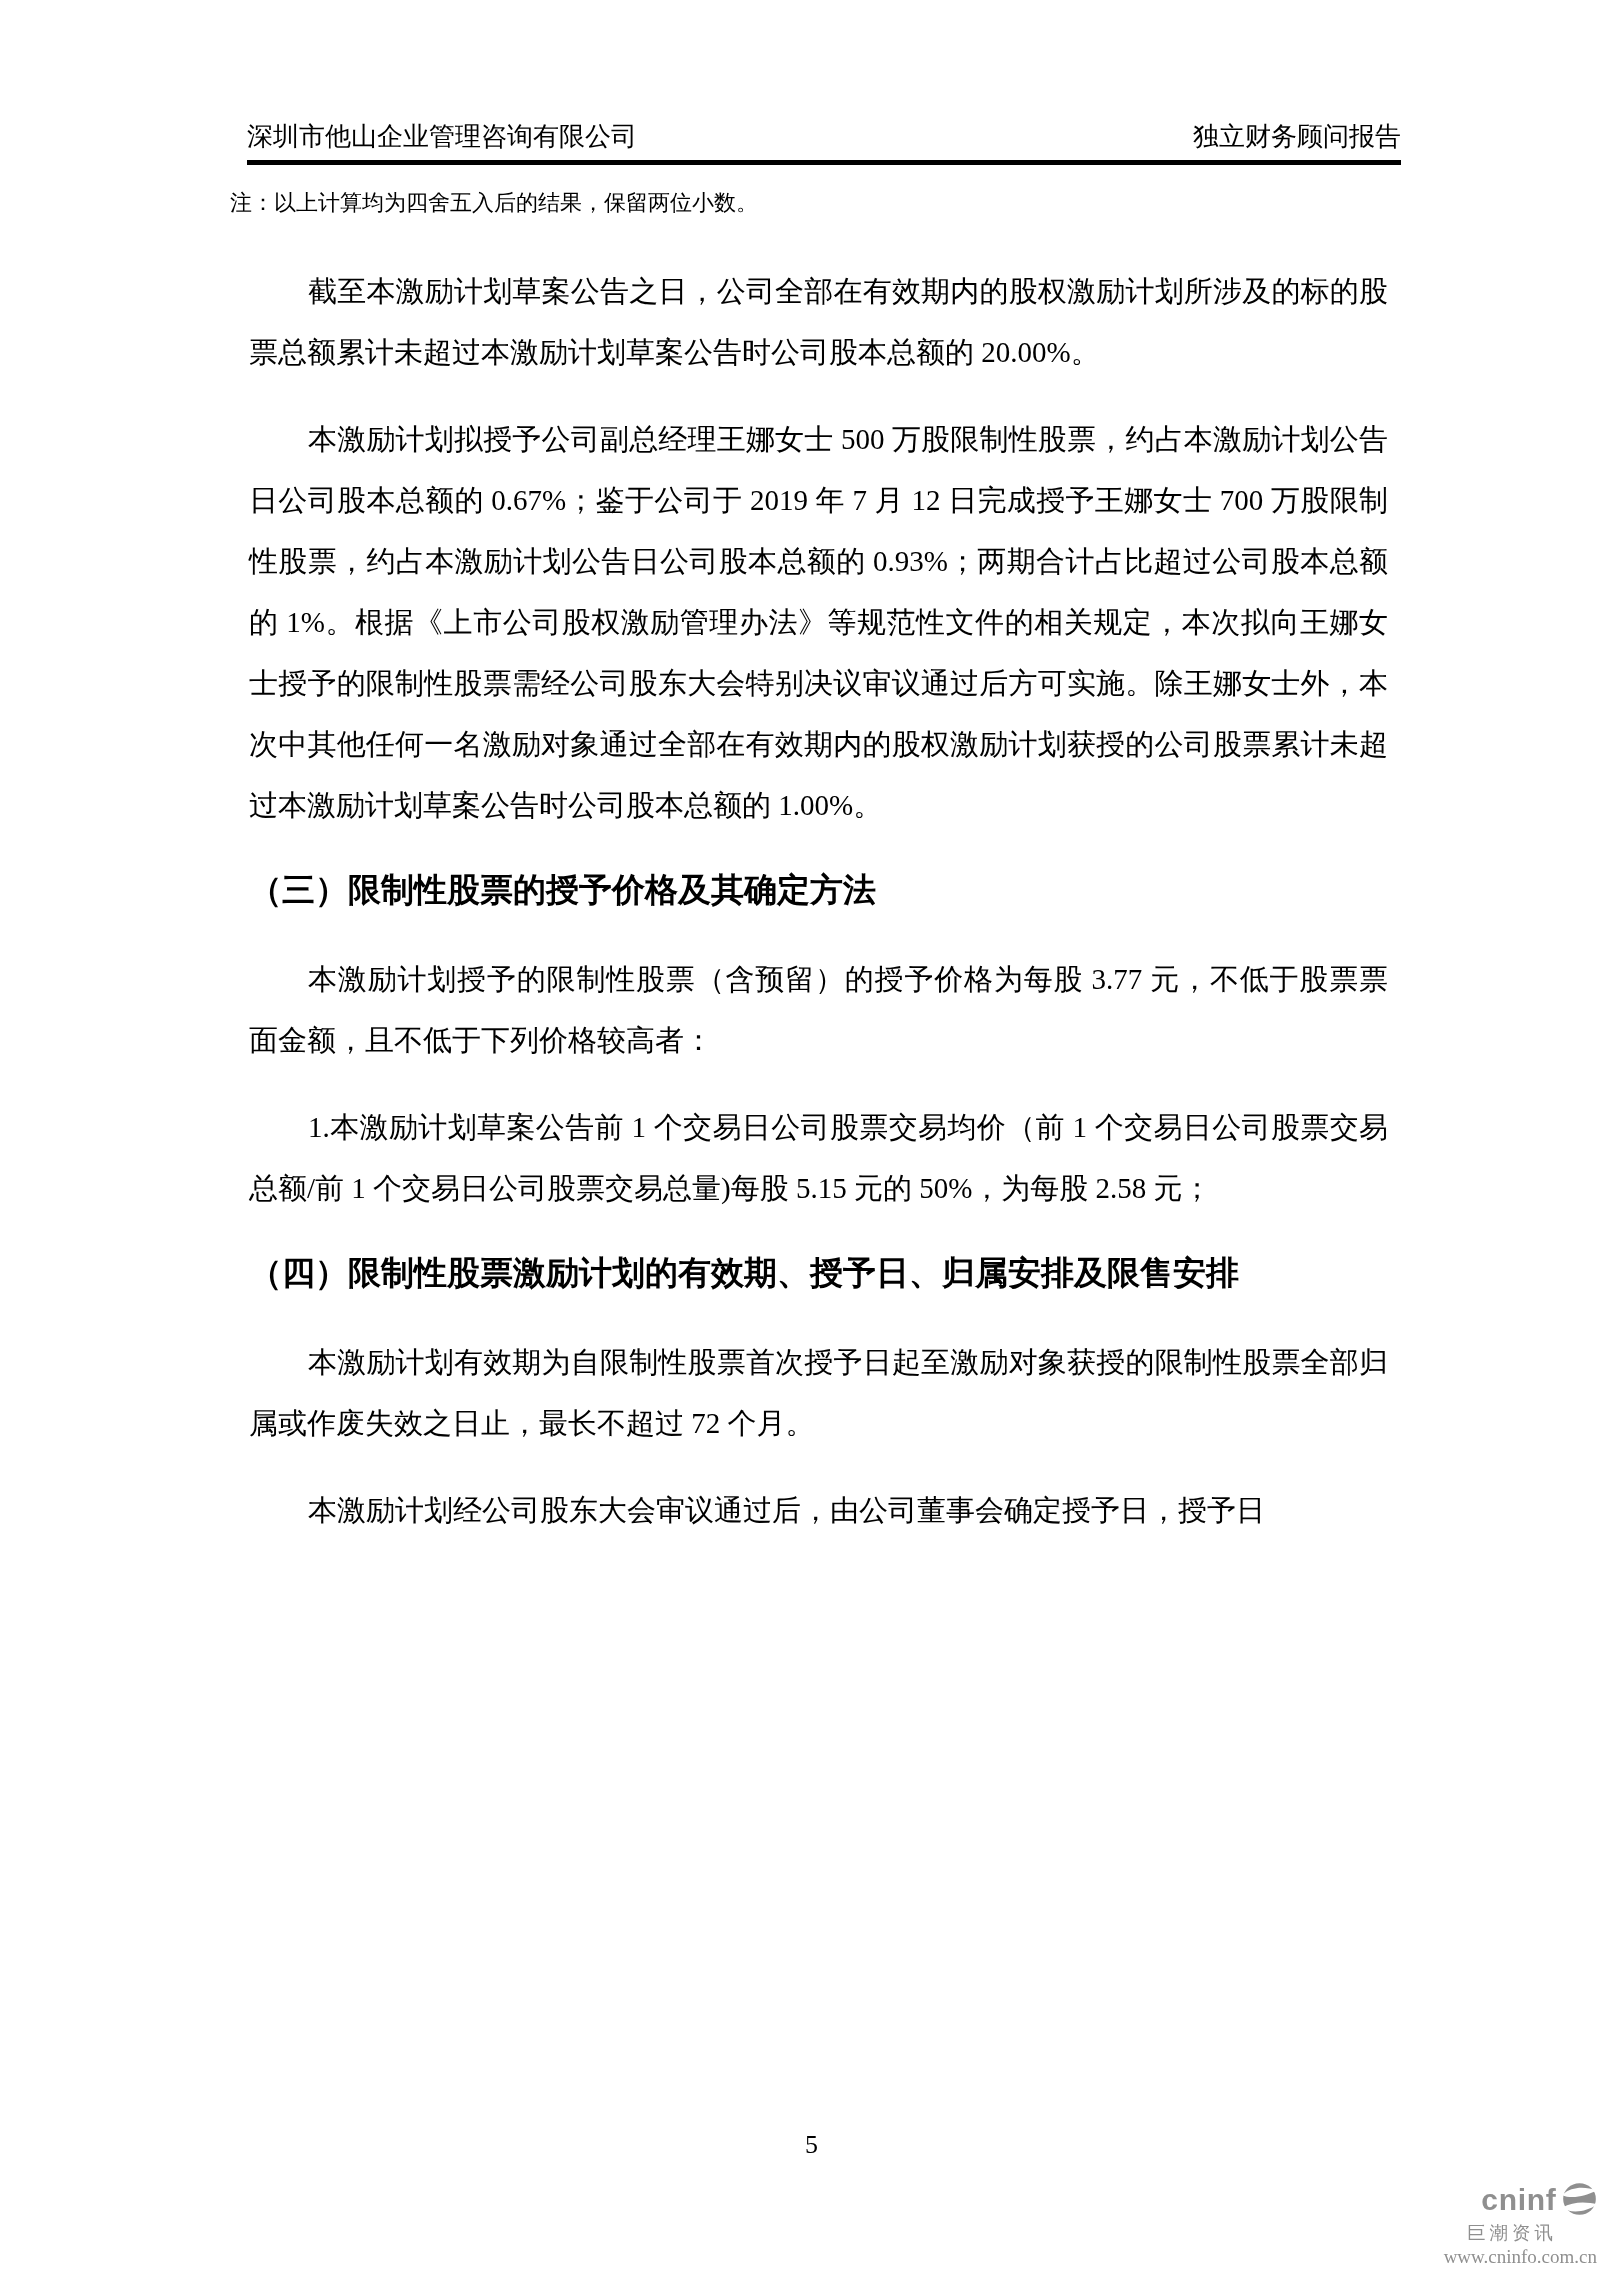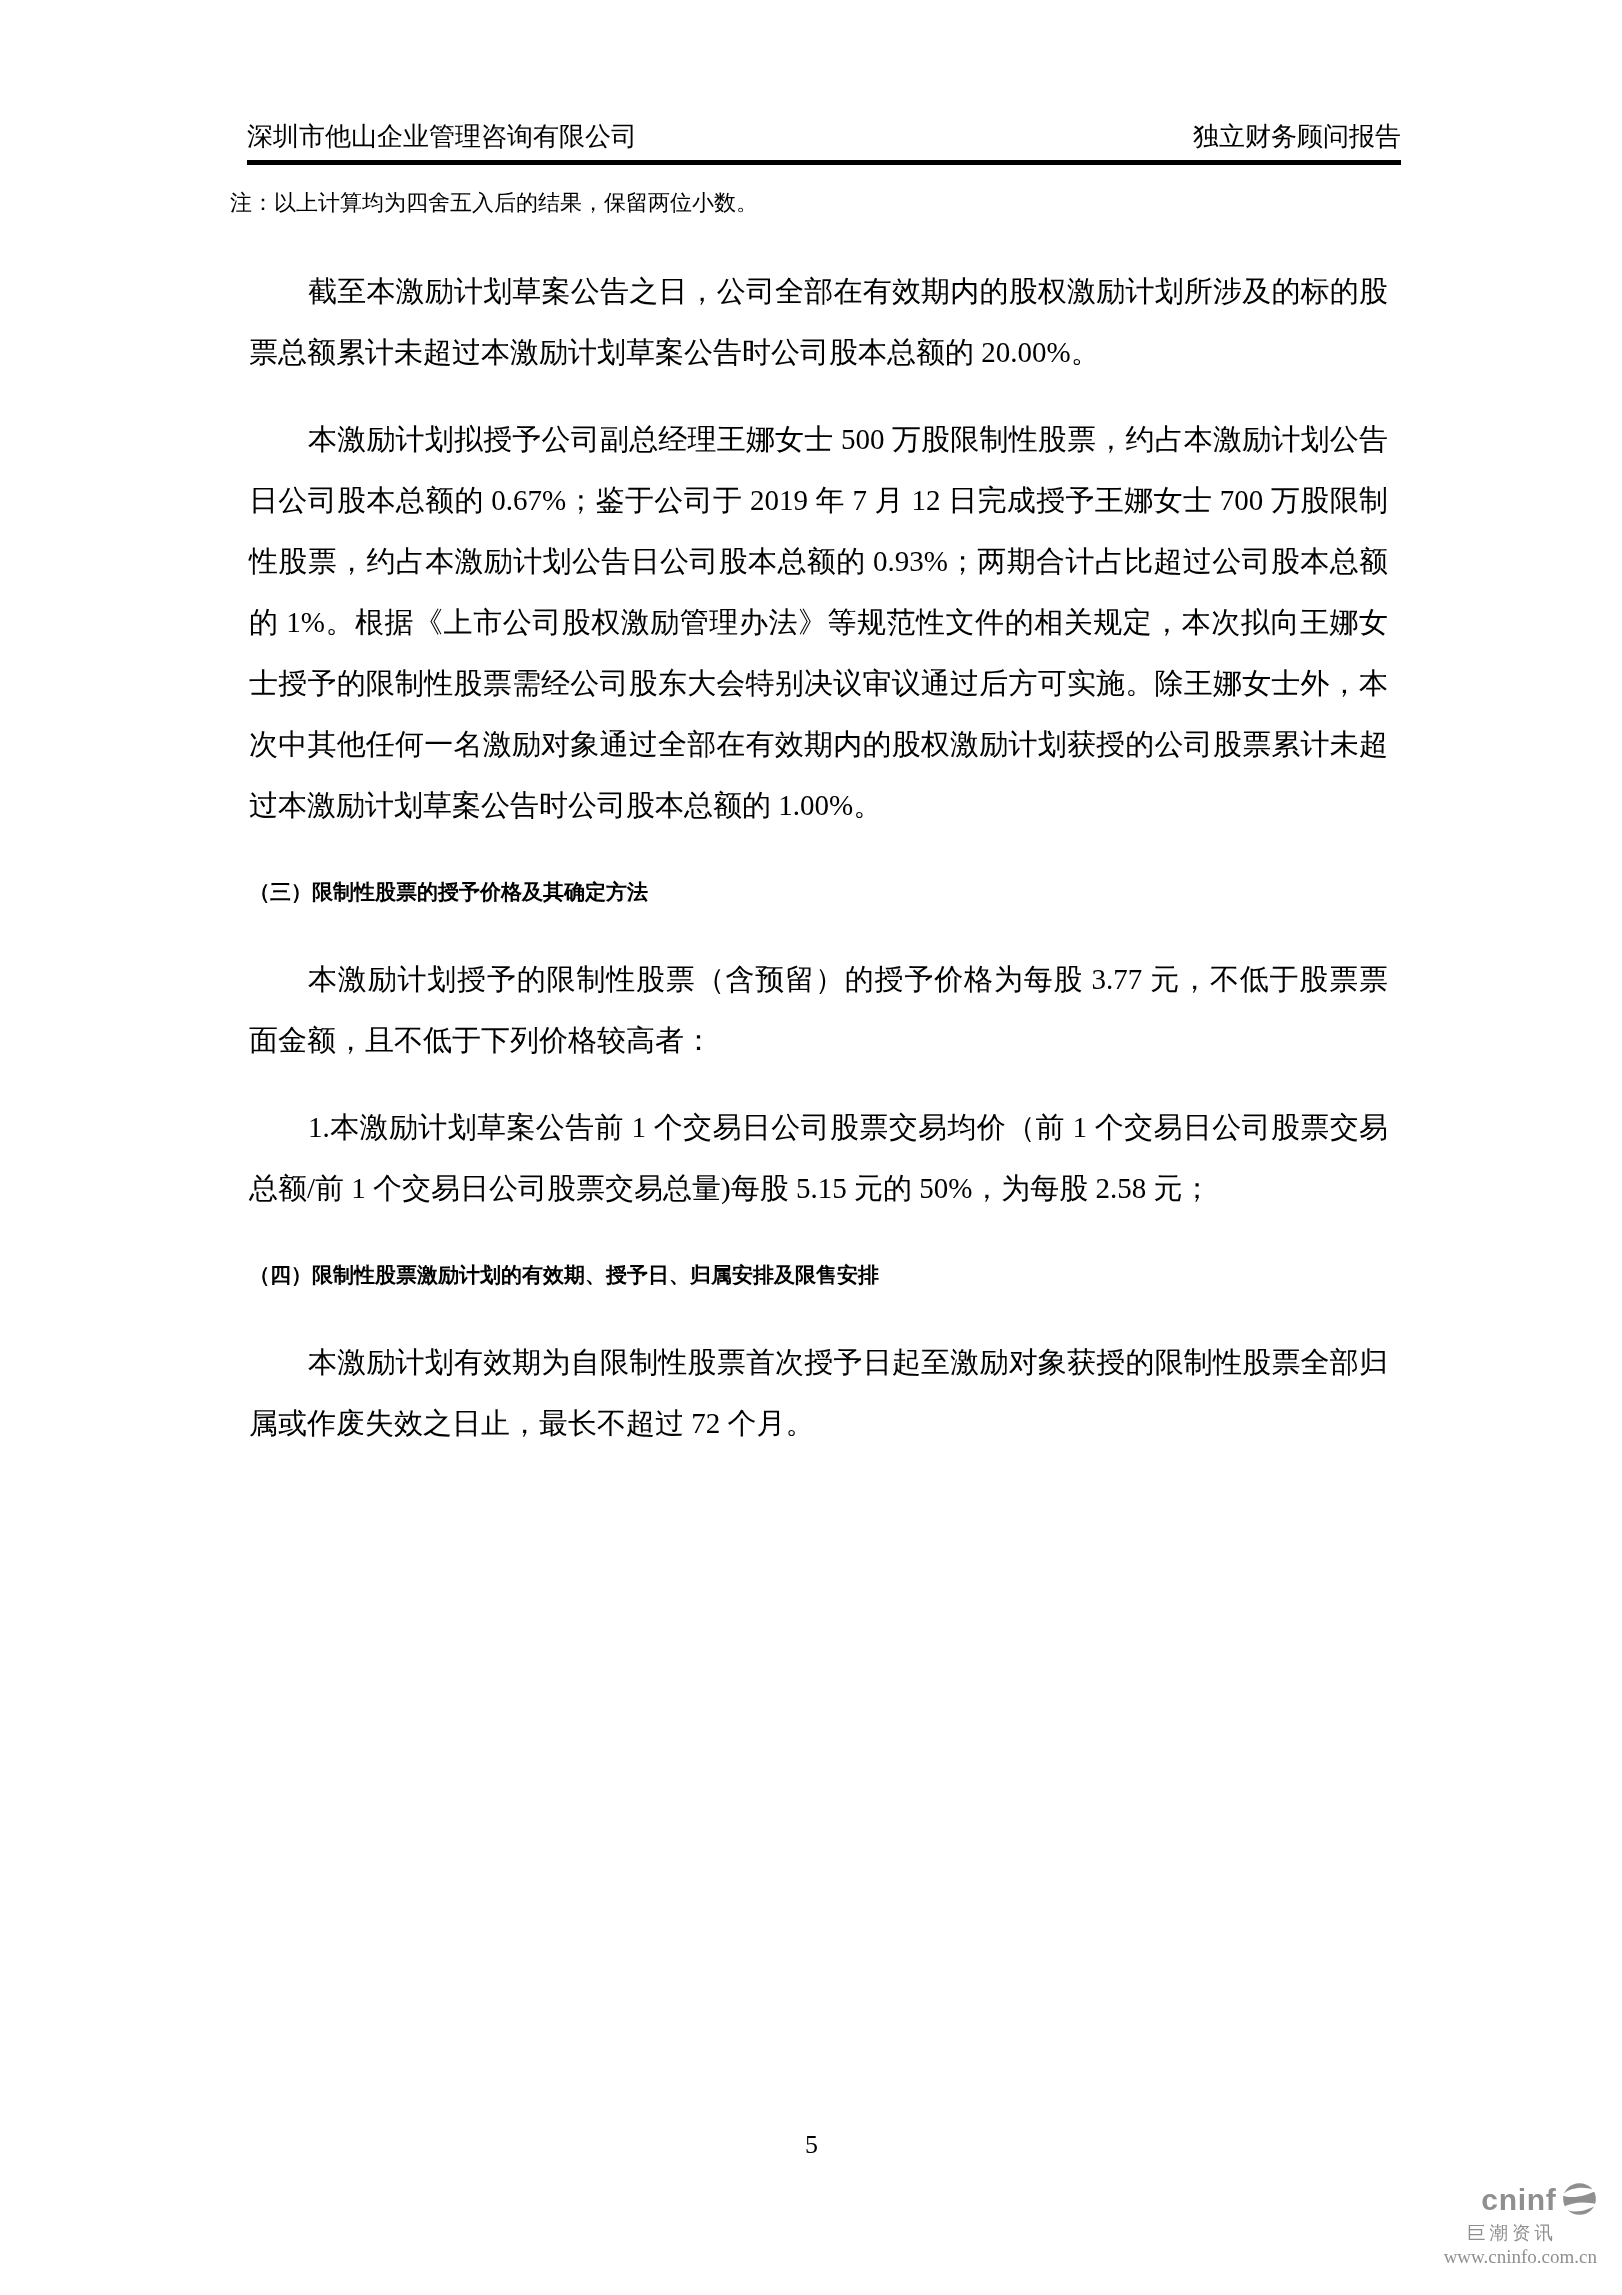--- a/index.html
+++ b/index.html
@@ -37,24 +37,25 @@
     margin: 0 0 41px -19px;
   }
   .para {
     font-size: 29px;
     line-height: 61px;
     text-align: justify;
     text-indent: 59px;
     margin: 0 0 26px 0;
   }
   .heading {
-    font-size: 21px;
+    font-size: 33px;
     line-height: 61px;
     font-weight: 700;
     margin: 6.8px 0 26px 0;
+    font-family: Liberation Mono, monospace;
   }
   .sub {
     font-size: 29px;
     line-height: 61px;
     text-indent: 59px;
     margin: 0 0 26px 0;
   }
   .page-number {
     position: absolute;
     left: 0;
@@ -111,20 +112,21 @@
 
   <div class="content">
     <div class="note">注：以上计算均为四舍五入后的结果，保留两位小数。</div>
     <div class="para">截至本激励计划草案公告之日，公司全部在有效期内的股权激励计划所涉及的标的股票总额累计未超过本激励计划草案公告时公司股本总额的 20.00%。</div>
     <div class="para">本激励计划拟授予公司副总经理王娜女士 500 万股限制性股票，约占本激励计划公告日公司股本总额的 0.67%；鉴于公司于 2019 年 7 月 12 日完成授予王娜女士 700 万股限制性股票，约占本激励计划公告日公司股本总额的 0.93%；两期合计占比超过公司股本总额的 1%。根据《上市公司股权激励管理办法》等规范性文件的相关规定，本次拟向王娜女士授予的限制性股票需经公司股东大会特别决议审议通过后方可实施。除王娜女士外，本次中其他任何一名激励对象通过全部在有效期内的股权激励计划获授的公司股票累计未超过本激励计划草案公告时公司股本总额的 1.00%。</div>
     <div class="heading">（三）限制性股票的授予价格及其确定方法</div>
     <div class="para">本激励计划授予的限制性股票（含预留）的授予价格为每股 3.77 元，不低于股票票面金额，且不低于下列价格较高者：</div>
     <div class="para">1.本激励计划草案公告前 1 个交易日公司股票交易均价（前 1 个交易日公司股票交易总额/前 1 个交易日公司股票交易总量)每股 5.15 元的 50%，为每股 2.58 元；</div>
     <div class="heading">（四）限制性股票激励计划的有效期、授予日、归属安排及限售安排</div>
     <div class="para">本激励计划有效期为自限制性股票首次授予日起至激励对象获授的限制性股票全部归属或作废失效之日止，最长不超过 72 个月。</div>
+    <div class="para">本激励计划经公司股东大会审议通过后，由公司董事会确定授予日，授予日</div>
   </div>
 
   <div class="page-number">5</div>
 
   <div class="cninfo">
     <div class="cninfo-row">
       <span class="cninfo-brand">cninf</span>
       <span class="cninfo-icon">
         <svg width="35" height="34" viewBox="0 0 60 58">
           <ellipse cx="30" cy="29" rx="28" ry="27" fill="#8f8f8f"></ellipse>

